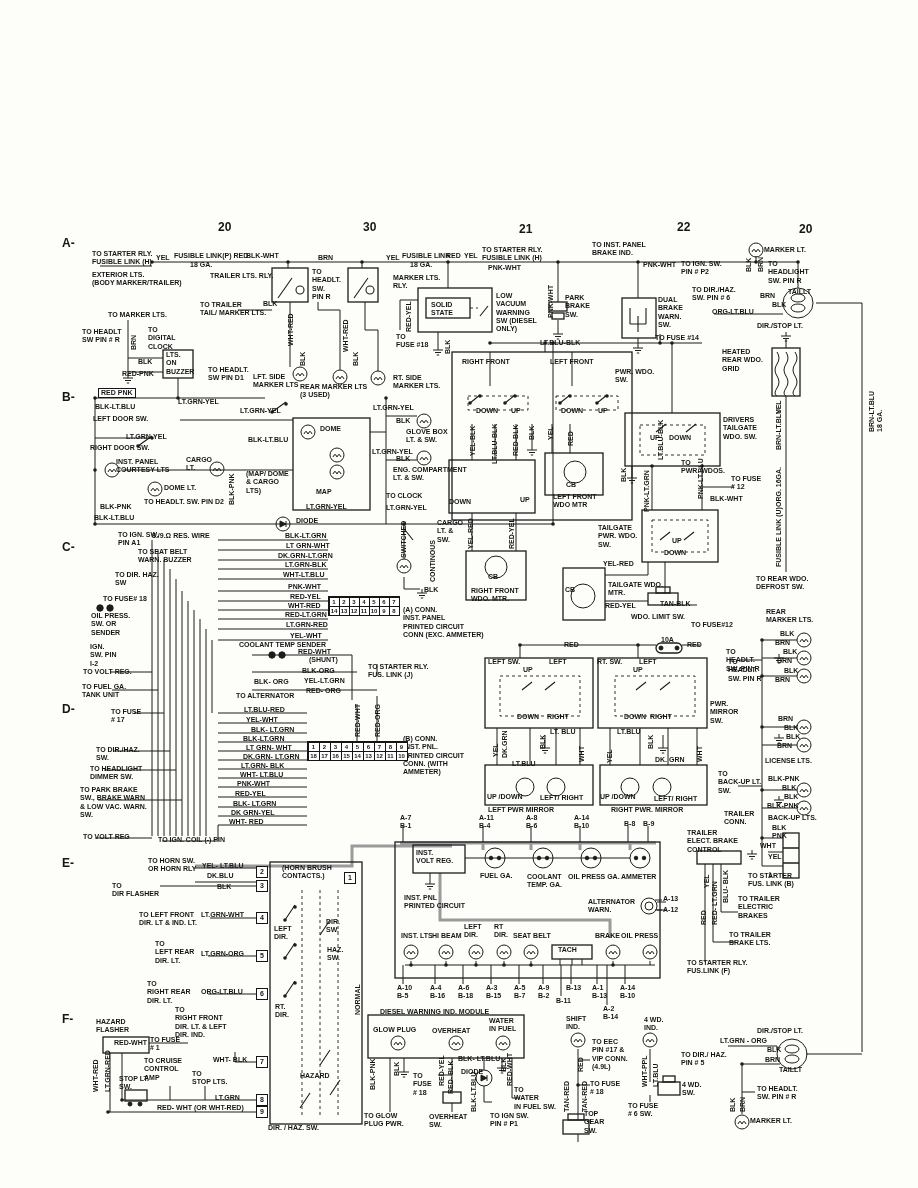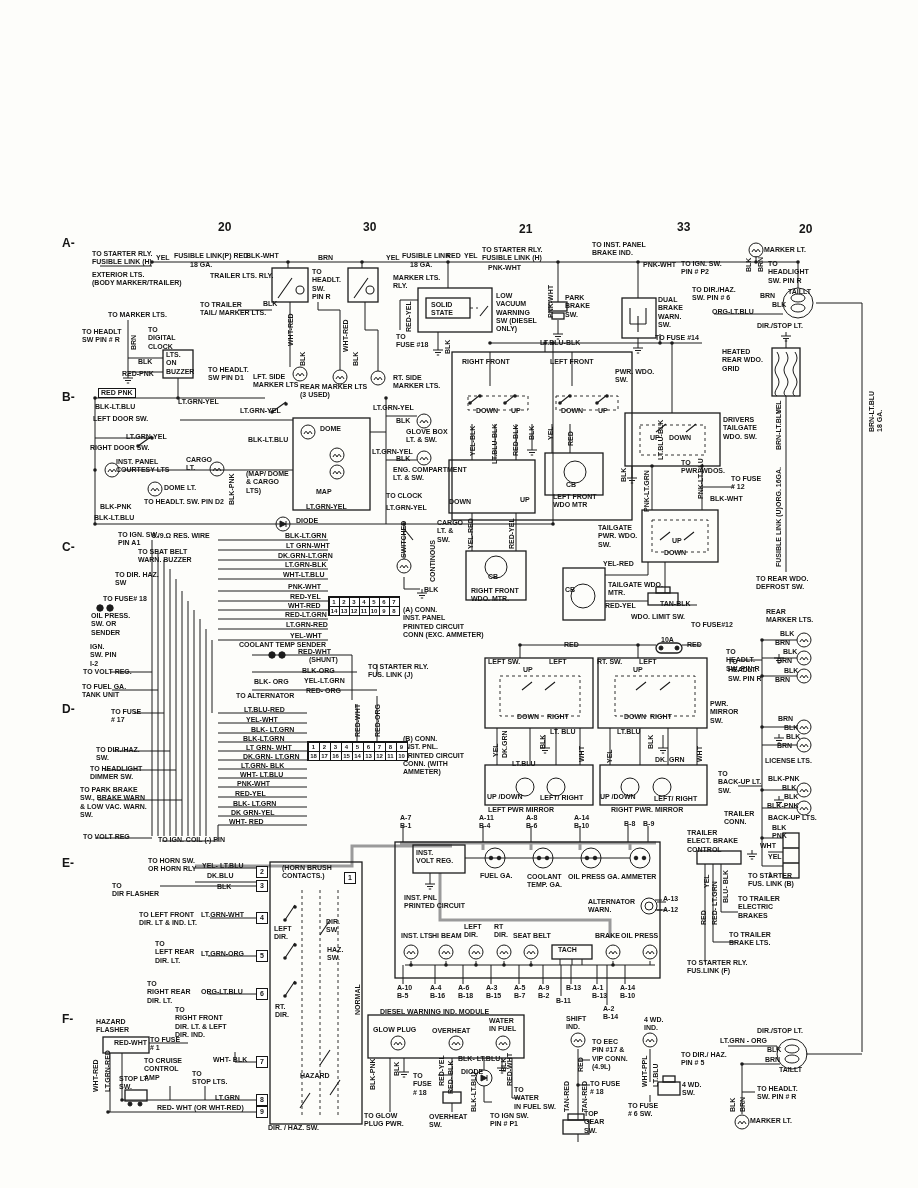--- a/index.html
+++ b/index.html
@@ -272,21 +272,21 @@
     <circle cx="504" cy="965" r="1.8"></circle>
         <circle cx="531" cy="965" r="1.8"></circle>
         <circle cx="613" cy="965" r="1.8"></circle>
   </g>
 </svg>
 
 <div id="label-layer">
       <div class="lbl big" style="left: 218px; top: 220px;">20</div>
       <div class="lbl big" style="left: 363px; top: 220px;">30</div>
       <div class="lbl big" style="left: 519px; top: 222px;">21</div>
-      <div class="lbl big" style="left: 677px; top: 220px;">33</div>
+      <div class="lbl big" style="left: 677px; top: 220px;">22</div>
       <div class="lbl big" style="left: 799px; top: 222px;">20</div>
       <div class="lbl big" style="left: 62px; top: 236px;">A-</div>
       <div class="lbl big" style="left: 62px; top: 390px;">B-</div>
       <div class="lbl big" style="left: 62px; top: 540px;">C-</div>
       <div class="lbl big" style="left: 62px; top: 702px;">D-</div>
       <div class="lbl big" style="left: 62px; top: 856px;">E-</div>
       <div class="lbl big" style="left: 62px; top: 1012px;">F-</div>
       <div class="lbl" style="left: 92px; top: 250px;">TO STARTER RLY.
 FUSIBLE LINK (H)</div>
       <div class="lbl" style="left: 156px; top: 254px;">YEL</div>

